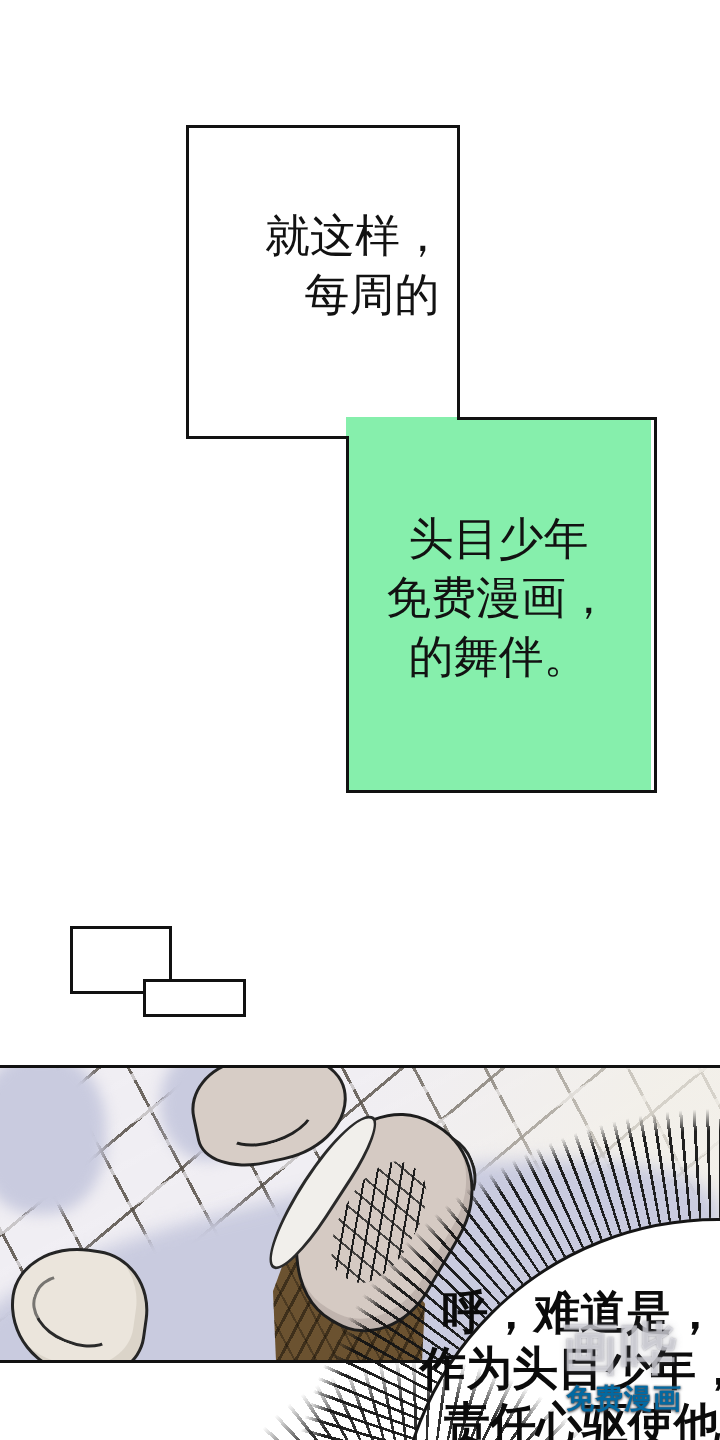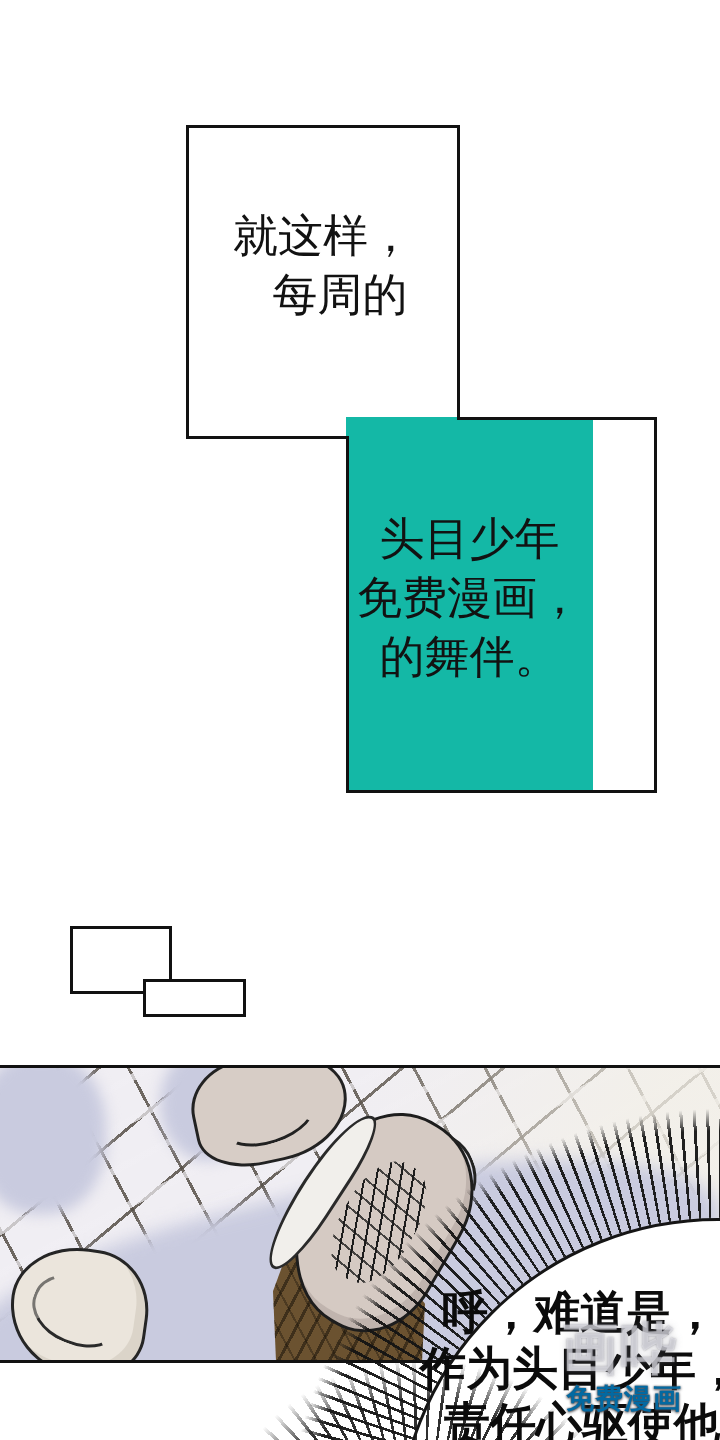--- a/index.html
+++ b/index.html
@@ -3,25 +3,25 @@
 <meta charset="utf-8">
 <style>
   html,body{margin:0;padding:0;}
   body{width:720px;height:1440px;overflow:hidden;background:#fff;
        font-family:"Liberation Sans", sans-serif;}
   #page{position:relative;width:720px;height:1440px;background:#ffffff;overflow:hidden;}
   .abs{position:absolute;box-sizing:border-box;}
 
   
   .nbox1{left:186px;top:125px;width:274px;height:314px;background:#fff;border:3px solid #111;z-index:2;}
-  .nbox1 .txt{padding-top:78px;}
+  .nbox1 .txt{padding-top:78px;padding-left:32px;}
   .ntxt{width:100%;text-align:center;font-size:45px;line-height:59px;color:#121212;font-weight:500;}
   .ntxt div{white-space:nowrap;}
   .shift-r{transform:translateX(17px);}
-  .nbox2bg{left:346px;top:417px;width:247px;height:376px;background:#14b8a6;z-index:3;}
+  .nbox2bg{left:346px;top:417px;width:305px;height:376px;background:#86efac;z-index:3;}
   .nbox2bg .txt{padding-top:92px;}
   .seg{background:#111;z-index:4;}
   .seg.b2top{left:457px;top:417px;width:200px;height:3px;}
   .seg.b2left{left:346px;top:436px;width:3px;height:357px;}
   .seg.b2right{left:654px;top:417px;width:3px;height:376px;}
   .seg.b2bottom{left:346px;top:790px;width:311px;height:3px;}
 
   
   .rectA{left:70px;top:926px;width:102px;height:68px;border:3px solid #111;background:#fff;z-index:2;}
   .rectB{left:143px;top:979px;width:103px;height:38px;border:3px solid #111;background:#fff;z-index:3;}

